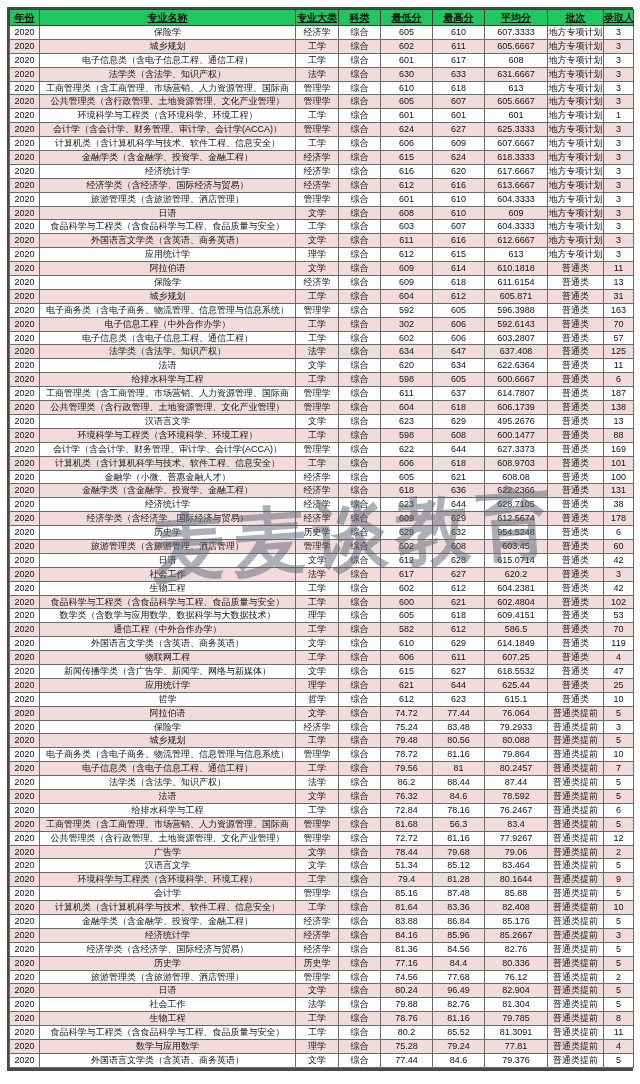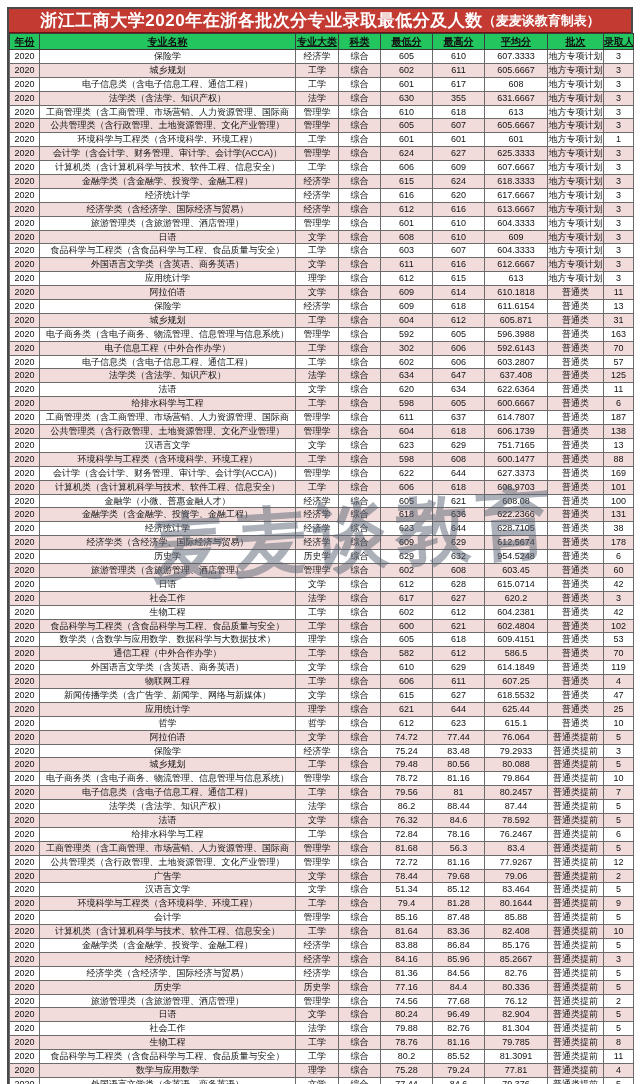--- a/index.html
+++ b/index.html
@@ -52,24 +52,20 @@
     white-space:nowrap;
     z-index:5;
   }
 </style>
 </head>
 <body>
 
 <div class="page">
   <div class="frame">
 
-    <div class="title-bar">
-      <span class="title-main">浙江工商大学2020年在浙各批次分专业录取最低分及人数</span>
-        <span class="title-suffix">（麦麦谈教育制表）</span>
-    </div>
 
     <table>
       <colgroup>
         <col style="width:30px">
           <col style="width:256px">
           <col style="width:43px">
           <col style="width:42px">
         <col style="width:52px">
           <col style="width:52px">
           <col style="width:63px">
@@ -122,21 +118,21 @@
             <td>608</td>
             <td>地方专项计划</td>
             <td>3</td>
           </tr>
           <tr>
             <td>2020</td>
             <td>法学类（含法学、知识产权）</td>
             <td>法学</td>
             <td>综合</td>
             <td>630</td>
-            <td>355</td>
+            <td>633</td>
             <td>631.6667</td>
             <td>地方专项计划</td>
             <td>3</td>
           </tr>
           <tr>
             <td>2020</td>
             <td>工商管理类（含工商管理、市场营销、人力资源管理、国际商</td>
             <td>管理学</td>
             <td>综合</td>
             <td>610</td>
@@ -398,21 +394,21 @@
             <td>普通类</td>
             <td>138</td>
           </tr>
           <tr>
             <td>2020</td>
             <td>汉语言文学</td>
             <td>文学</td>
             <td>综合</td>
             <td>623</td>
             <td>629</td>
-            <td>751.7165</td>
+            <td>495.2676</td>
             <td>普通类</td>
             <td>13</td>
           </tr>
           <tr>
             <td>2020</td>
             <td>环境科学与工程类（含环境科学、环境工程）</td>
             <td>工学</td>
             <td>综合</td>
             <td>598</td>
             <td>608</td>

